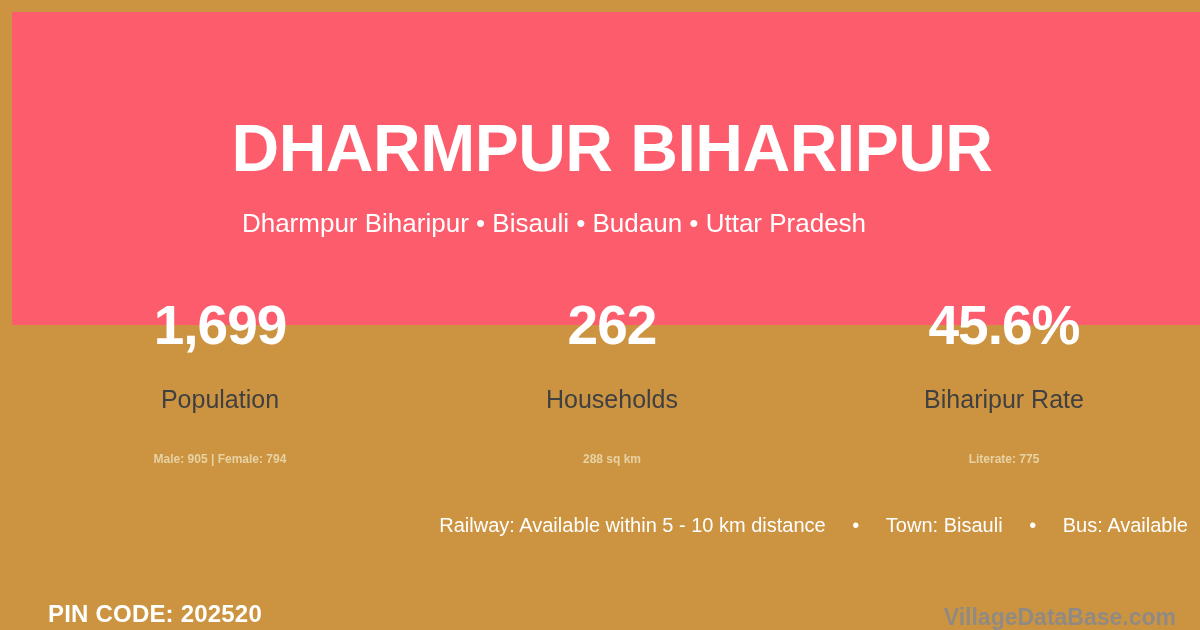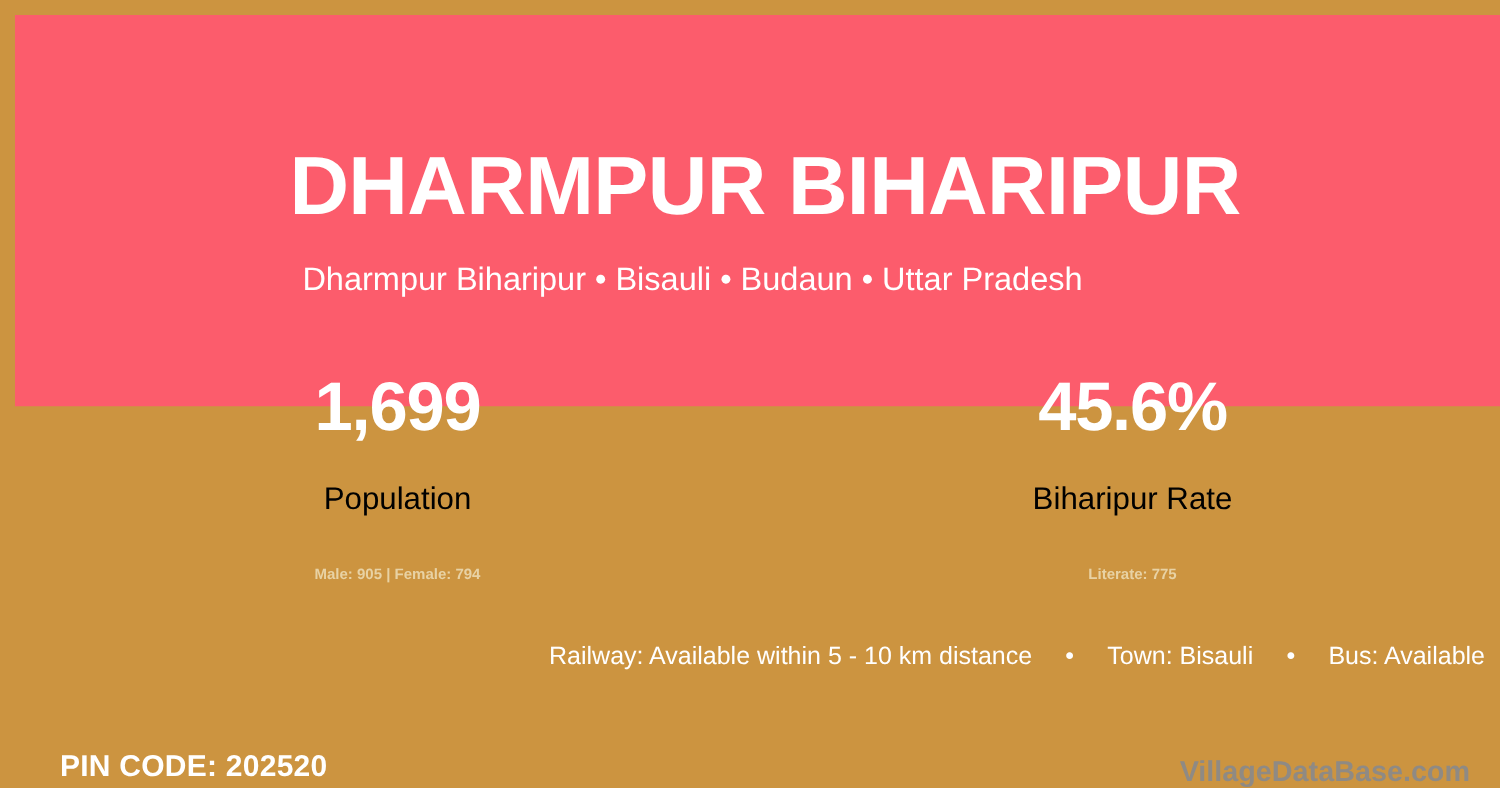--- a/index.html
+++ b/index.html
@@ -70,21 +70,21 @@
     font-weight:bold;
     color:#ffffff;
     line-height:62px;
     letter-spacing:-1px;
     display:block;
     text-align:center;
   }
   .stat-label {
     font-size:25px;
     font-weight:normal;
-    color:#000000;
+    color:#404040;
     line-height:34px;
     display:block;
     margin-top:2px;
   }
   .stat-sub {
     font-size:12px;
     font-weight:bold;
     color:#e8d2a4;
     line-height:22px;
     display:block;
@@ -144,20 +144,25 @@
   <div class="village-subtitle">Dharmpur Biharipur • Bisauli • Budaun • Uttar Pradesh</div>
 
   <div class="stats-row">
 
     <div class="stat-cell">
       <span class="stat-value">1,699</span>
       <span class="stat-label">Population</span>
       <span class="stat-sub">Male: 905 | Female: 794</span>
     </div>
 
+    <div class="stat-cell">
+      <span class="stat-value">262</span>
+      <span class="stat-label">Households</span>
+      <span class="stat-sub">288 sq km</span>
+    </div>
 
     <div class="stat-cell">
       <span class="stat-value">45.6%</span>
       <span class="stat-label">Biharipur Rate</span>
       <span class="stat-sub">Literate: 775</span>
     </div>
 
   </div>
 
   <div class="amenities-line">

